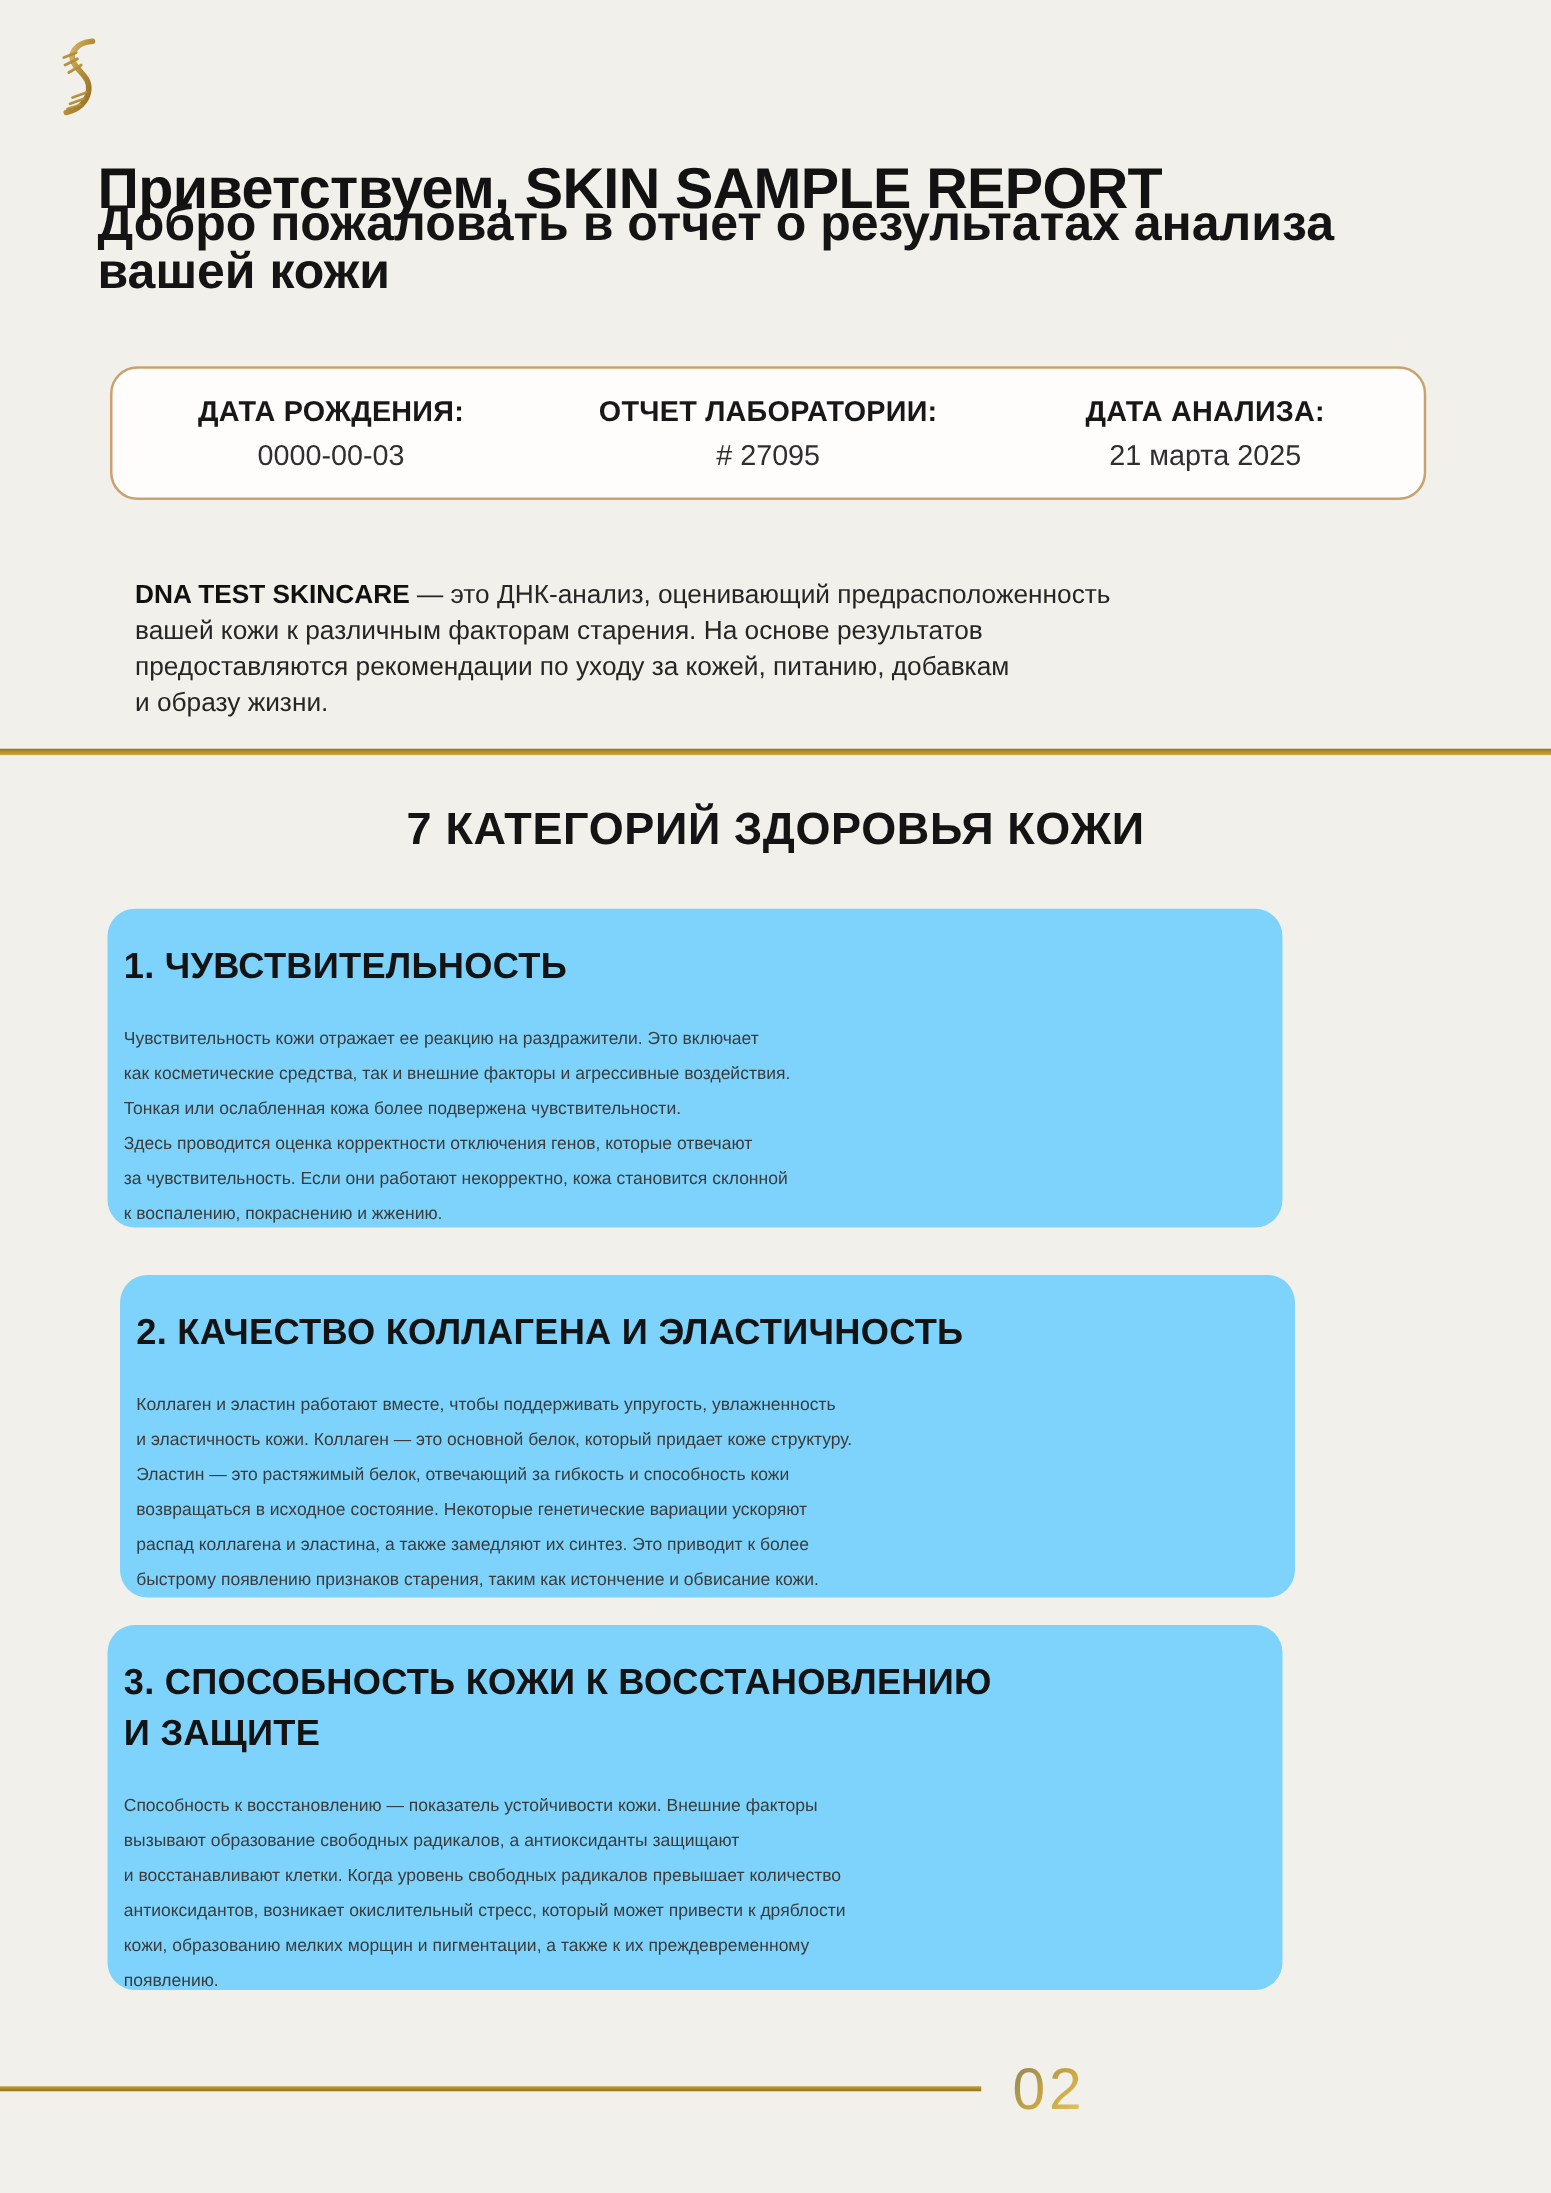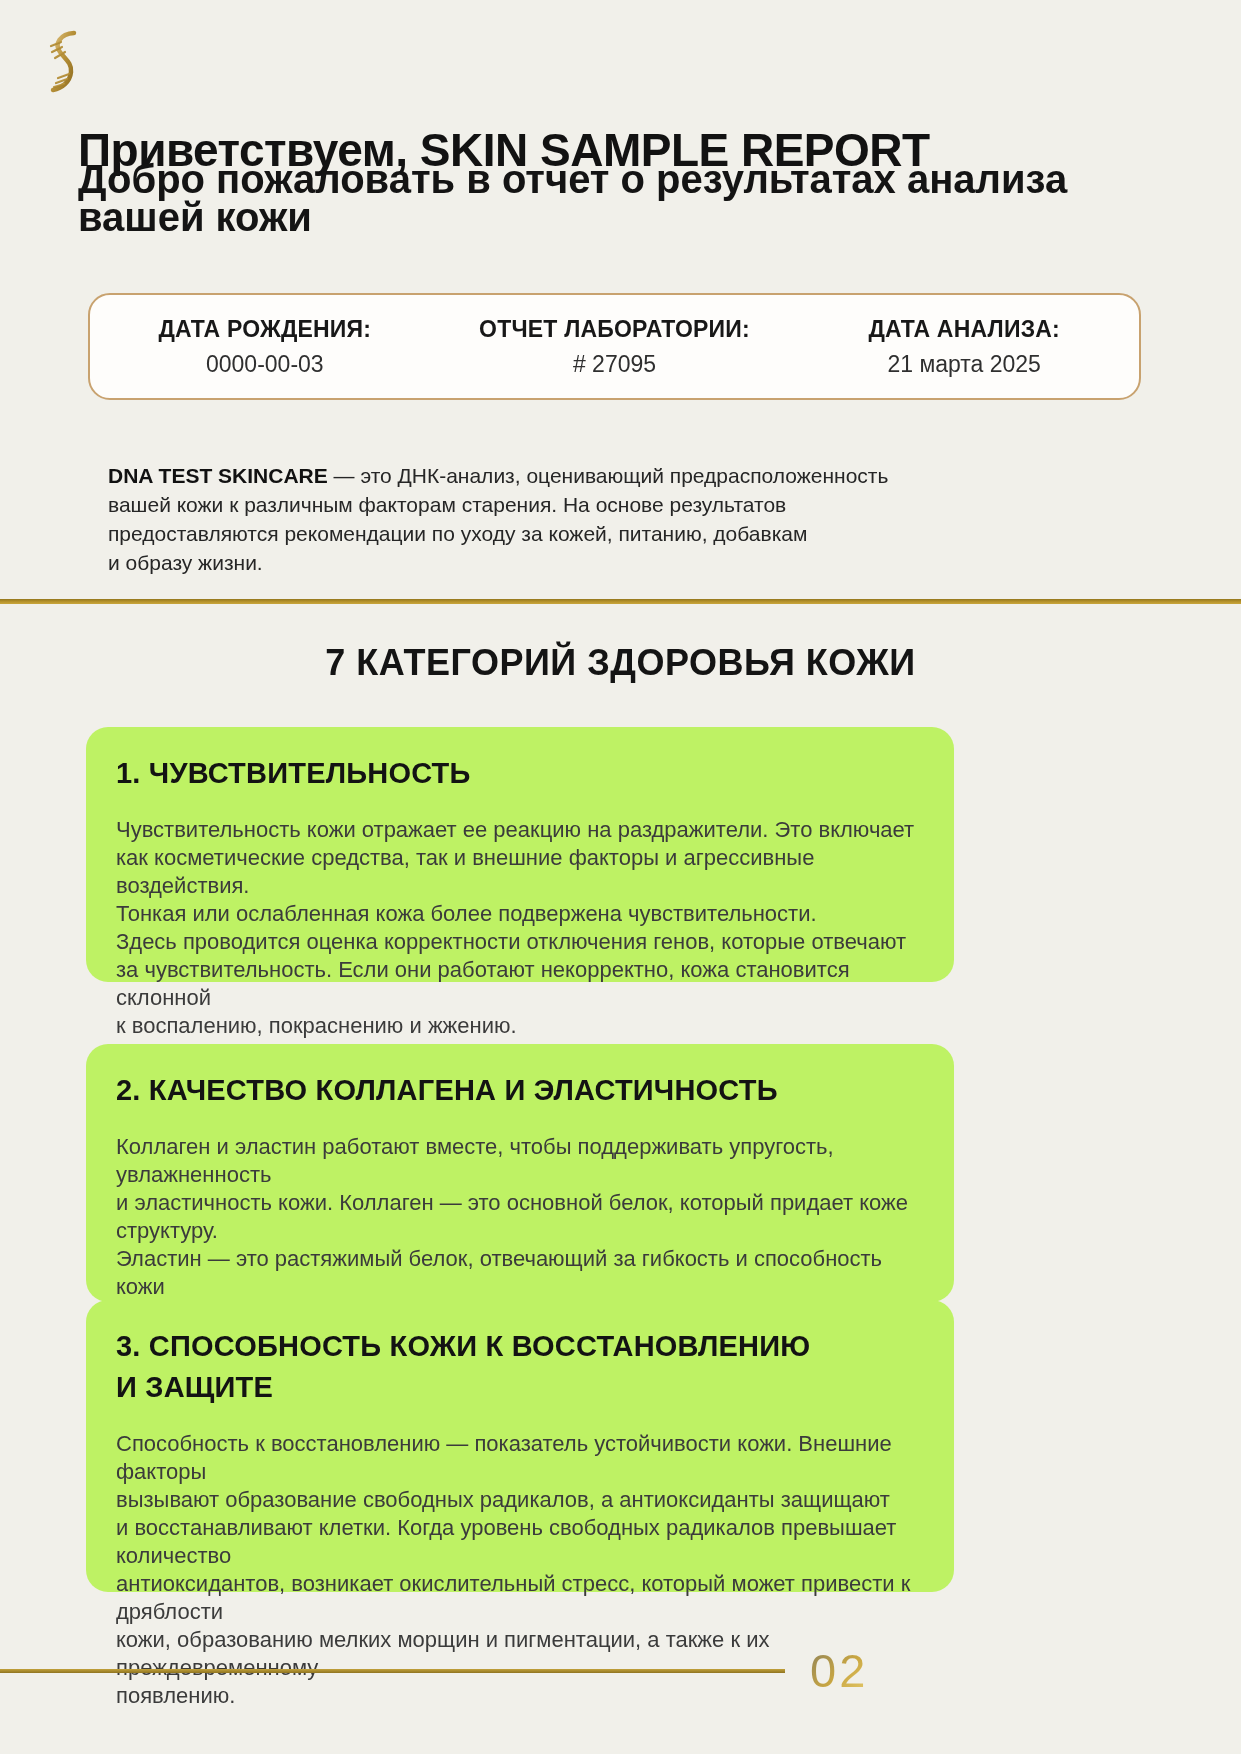--- a/index.html
+++ b/index.html
@@ -42,33 +42,33 @@
     position:absolute;left:0;top:599px;width:1241px;height:5px;
     background:linear-gradient(180deg,#93761c 0%,#b8942c 55%,#c9a63c 100%);
   }
 
   .section-heading{
     position:absolute;left:0;top:642px;width:1241px;
     text-align:center;font-size:36px;font-weight:800;letter-spacing:0.5px;color:#141414;
   }
 
   .card{
-    position:absolute;left:86px;width:868px;
-    background:#bef264;border-radius:22px;
-    box-sizing:border-box;padding:26px 27px 0 30px;
+    position:absolute;left:86px;width:940px;
+    background:#7dd3fc;border-radius:22px;
+    box-sizing:border-box;padding:26px 27px 0 13px;
   }
   .card-1{top:727px;height:255px;}
-  .card-2{top:1044px;height:258px;}
+  .card-2{top:1020px;height:258px;margin-left:10px;}
   .card-3{top:1300px;height:292px;}
   .card-title{
     font-size:29px;font-weight:800;line-height:41px;color:#131313;
     margin:0 0 22px 0;letter-spacing:0.2px;
   }
   .card-body{
-    font-size:22px;line-height:28px;color:#3b3b3b;margin:0;
+    font-size:14px;line-height:28px;color:#3b3b3b;margin:0;
   }
 
   .footer-line{
     position:absolute;left:0;top:1669px;width:785px;height:4px;
     background:linear-gradient(180deg,#c2a13a,#8f7420);
   }
   .page-number{
     position:absolute;left:810px;top:1643px;
     font-size:47px;font-weight:400;letter-spacing:3px;
     color:#b9984e;

